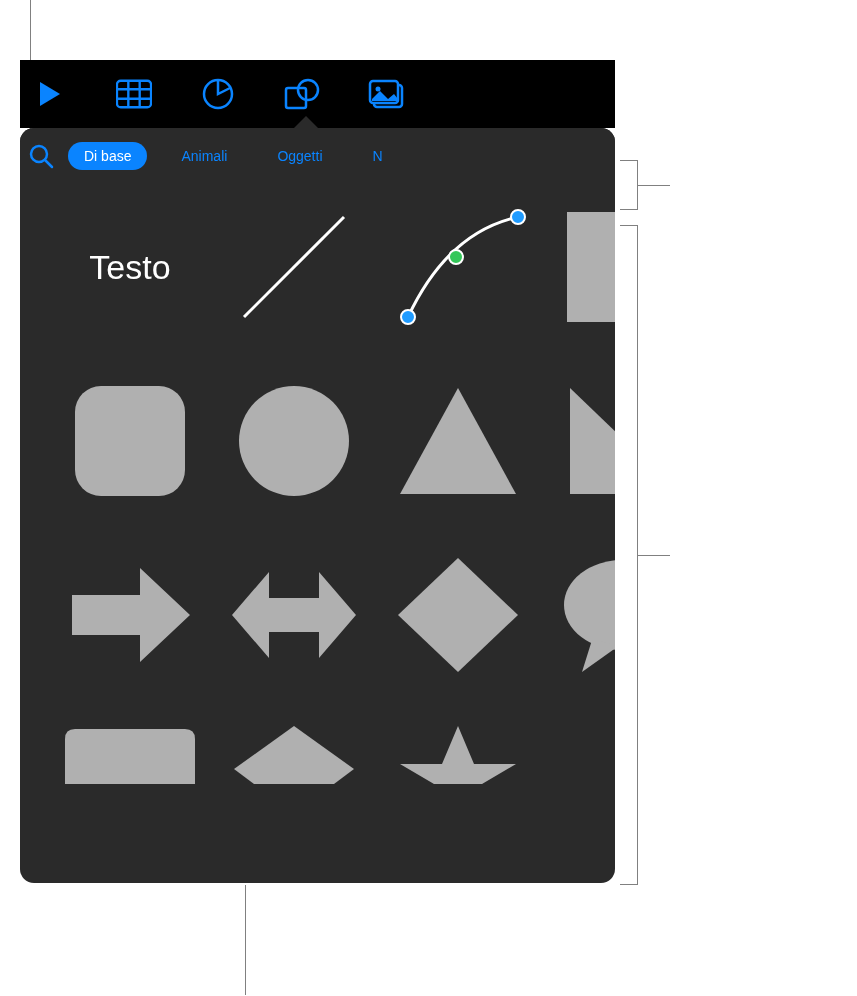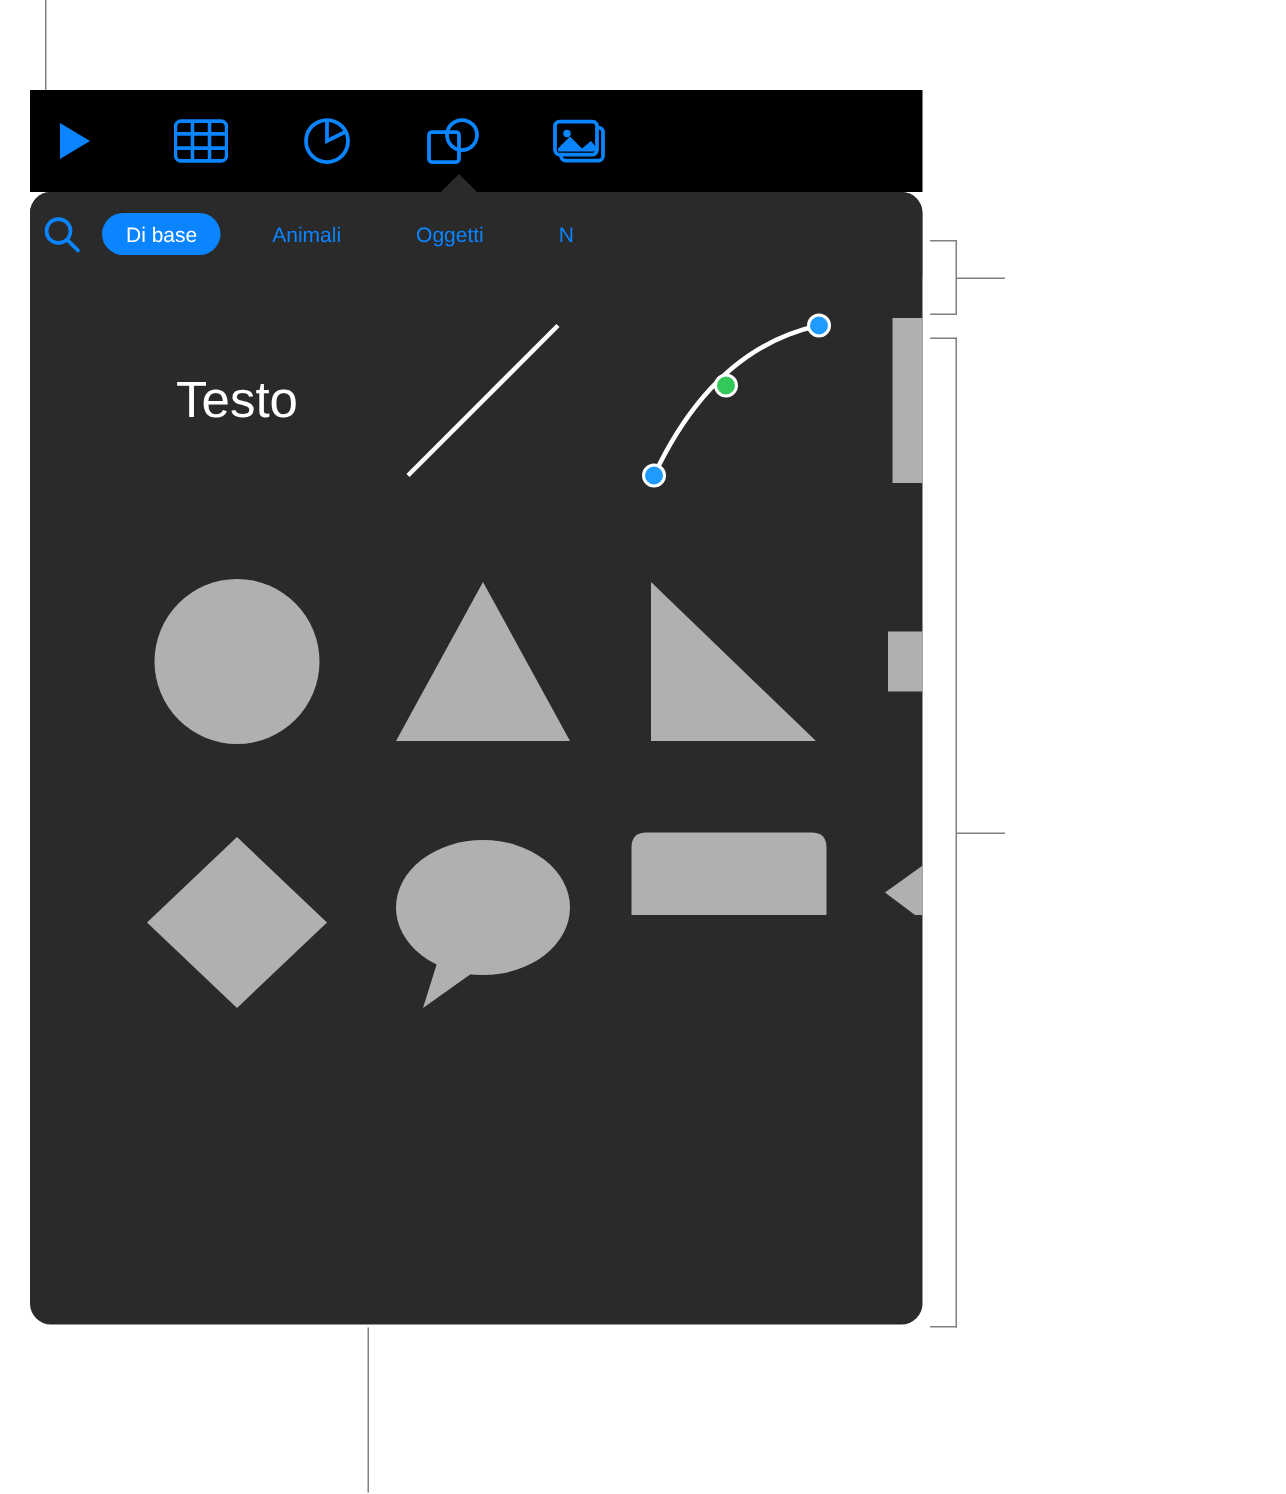--- a/index.html
+++ b/index.html
@@ -101,24 +101,23 @@
       cursor: pointer;
     }
     
     .category-tab.active {
       background: #0a84ff;
       color: #fff;
     }
     
     .shapes-grid {
       display: grid;
-      grid-template-columns: repeat(5, 1fr);
+      grid-template-columns: repeat(4, 1fr);
       gap: 44px 24px;
       padding: 18px 40px;
-      margin-left: 28px;
     }
     
     .shape-cell {
       width: 140px;
       height: 130px;
       display: flex;
       align-items: center;
       justify-content: center;
       cursor: pointer;
     }

